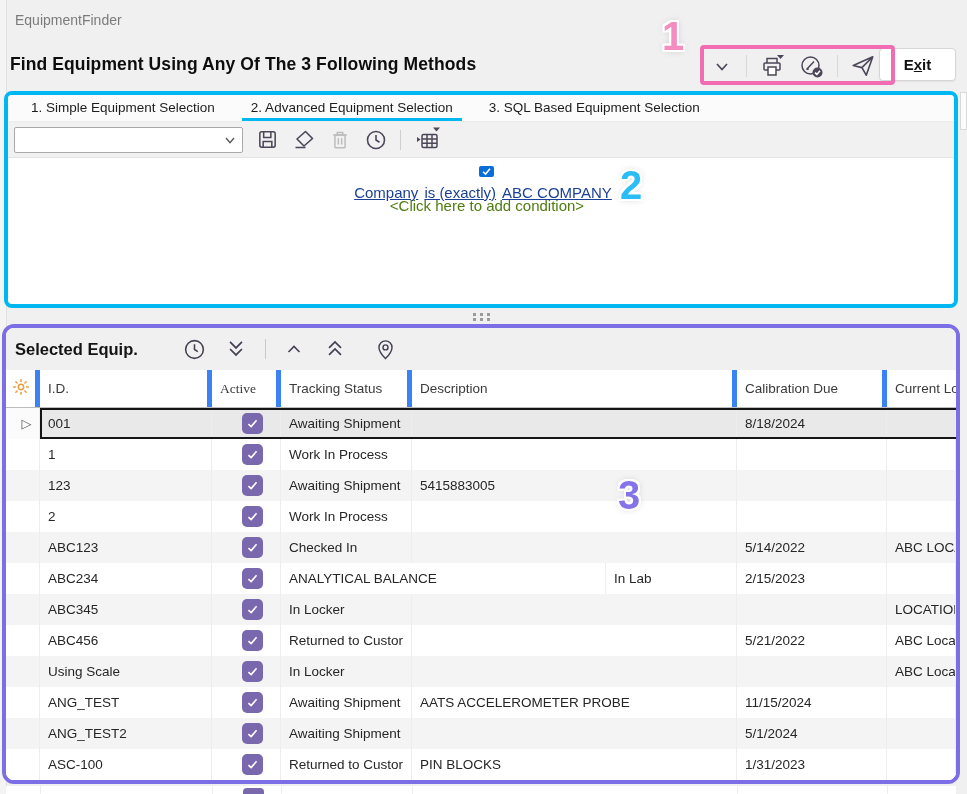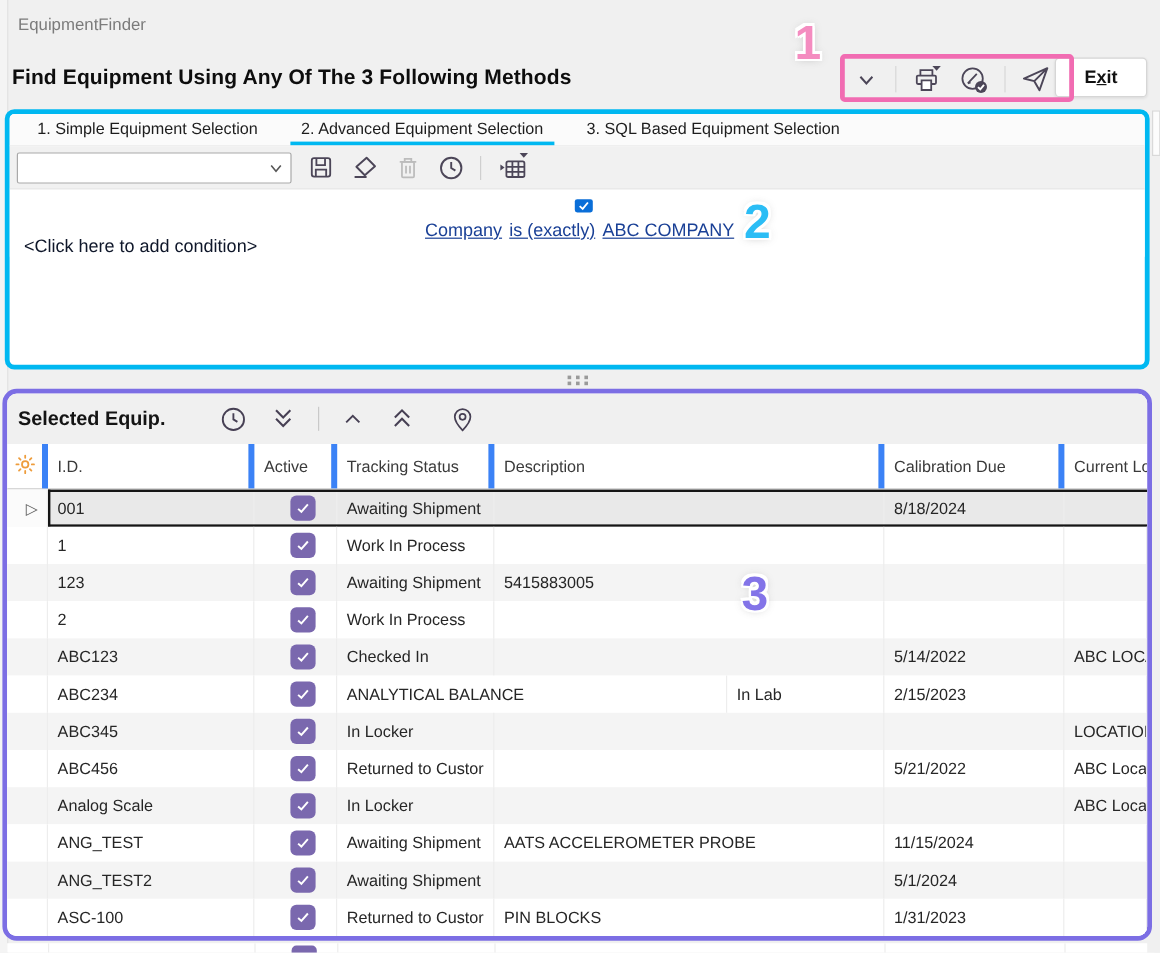--- a/index.html
+++ b/index.html
@@ -56,21 +56,21 @@
   .combo .chev { position:absolute; right:4px; top:4px; color:#555; }
   .ct-icon { margin-left:13px; }
   .ct-sep { width:1px; height:20px; background:#cfcfcf; margin-left:12px; }
   .disabled-icon { color:#bcbcbc; }
 
   .condition-area { padding:8px 0 0 10px; background:#fff; }
   .cond-line { display:flex; align-items:center; gap:7px; height:22px;flex-direction:column; }
   .cond-checkbox { width:15px; height:15px; background:#0a6ed8; border-radius:2px; display:flex; align-items:center; justify-content:center; }
   .cond-links { font-size:15px; color:#1a4096; }
   .cond-links a { color:#1a4096; text-decoration:underline; margin-right:6px; }
-  .add-condition { margin:9px 0 0 2px; font-size:15px; color:#0f172a; }
+  .add-condition { margin:9px 0 0 2px; font-size:15px; color:#4d7c0f;text-align:center; }
 
   
   .splitter { position:absolute; left:4px; top:309px; width:954px; height:15px; display:flex; align-items:center; justify-content:center; }
   .grip { display:flex; flex-direction:column; gap:2px; }
   .grip .gr-row { display:flex; gap:4px; }
   .grip i { width:3px; height:3px; background:#9a9a9a; display:block; }
 
   
   .grid-panel {
     position:absolute; left:2px; top:324px; width:958px; height:460px;
@@ -78,21 +78,21 @@
   }
   .grid-titlebar { height:42px; background:#f0f0f0; display:flex; align-items:center; padding-left:9px; }
   .grid-title { font-size:16.5px; font-weight:bold; color:#141414; }
   .gt-icons { display:flex; align-items:center; gap:16px; margin-left:44px; color:#474054; }
   .gt-sep { width:1px; height:20px; background:#c9c9c9; }
 
   .grid-header { height:38px; display:flex; border-bottom:1px solid #bdbdbd; background:#fff; font-size:13.5px; color:#3a3a3a; }
   .hcell { display:flex; align-items:center; padding-left:8px; border-right:5px solid #3b82f6; overflow:hidden; white-space:nowrap; }
   .c-ind { width:34px; min-width:34px; padding-left:0; justify-content:center; }
   .c-id { width:172px; min-width:172px; }
-  .c-active { width:69px; min-width:69px; }
+  .c-active { width:69px; min-width:69px;font-family:Liberation Serif, serif; }
   .c-track { width:131px; min-width:131px; }
   .c-desc { width:325px; min-width:325px; }
   .c-cal { width:150px; min-width:150px; }
   .c-loc { flex:1; border-right:none; }
 
   .grid-body { background:#fff; }
   .row { height:31px; display:flex; position:relative; background:#fff; }
   .row.alt { background:#f4f4f4; }
   .cell { display:flex; align-items:center; padding-left:8px; border-right:1px solid #ededed; overflow:hidden; white-space:nowrap; font-size:13.5px; color:#262626; }
   .cell.c-active { justify-content:center; padding-left:0; }
@@ -420,21 +420,21 @@
             </svg>
           </span>
         </div>
         <div class="cell c-track">Returned to Custor</div>
         <div class="cell c-desc"></div>
         <div class="cell c-cal">5/21/2022</div>
         <div class="cell c-loc">ABC Locati</div>
       </div>
       <div class="row alt">
         <div class="cell c-ind"></div>
-        <div class="cell c-id">Analog Scale</div>
+        <div class="cell c-id">Using Scale</div>
         <div class="cell c-active">
           <span class="chk">
             <svg width="13" height="13" viewBox="0 0 24 24" fill="none" stroke="#fff" stroke-width="3">
               <polyline points="4.5,13 9.5,17.5 19.5,6"></polyline>
             </svg>
           </span>
         </div>
         <div class="cell c-track">In Locker</div>
         <div class="cell c-desc"></div>
         <div class="cell c-cal"></div>

